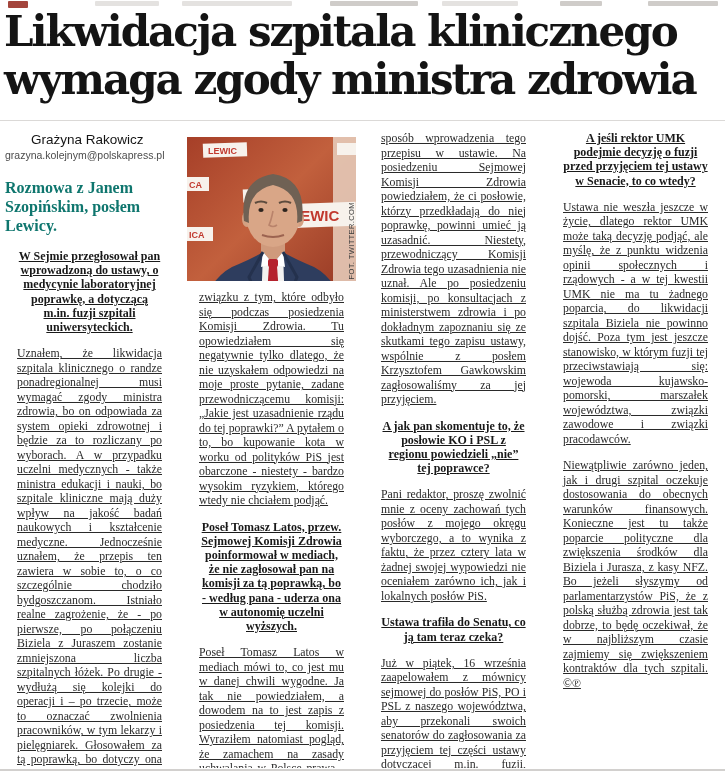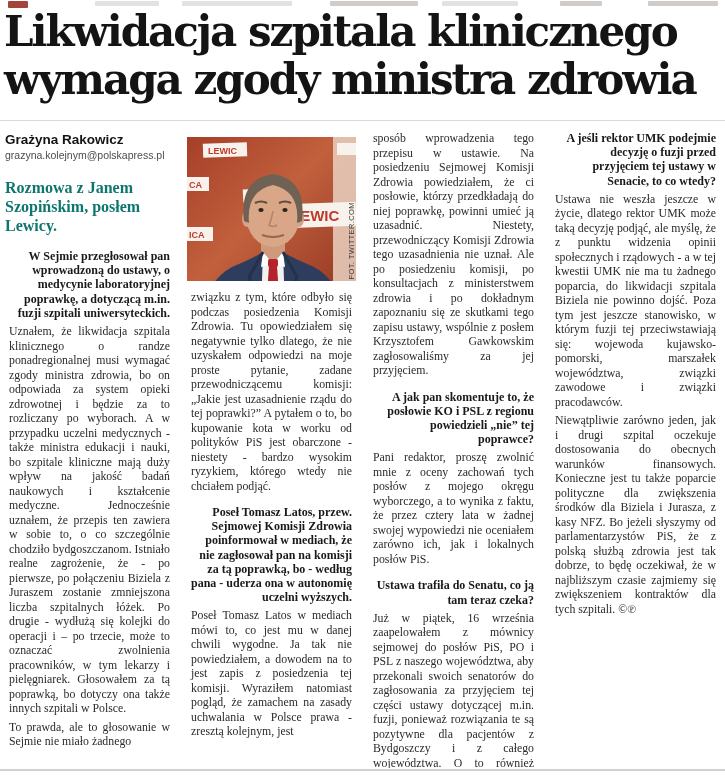--- a/index.html
+++ b/index.html
@@ -22,29 +22,29 @@
     white-space:nowrap;
   }
   .rule-top { position:absolute; top:120px; left:0; width:725px; border-top:1px solid #dbd9d7; }
   .rule-bottom { position:absolute; top:769px; left:0; width:725px; border-top:2px solid #d2d0ce; }
 
   
   .content { position:absolute; top:131px; left:5px; width:715px; height:637px;
              display:flex; gap:13px; overflow:hidden; }
   .col { width:169px; flex:0 0 169px; overflow:hidden; }
 
-  .author { font-family:"Liberation Sans", sans-serif; font-weight:bold;
-            font-size:13.5px; line-height:17px; color:#141414; }
+  .author { font-family:"Liberation Sans", sans-serif; font-weight:normal;
+            font-size:13.5px; line-height:17px; color:#141414;margin-left:26px; }
   .email  { font-family:"Liberation Sans", sans-serif; font-size:10.5px;
             line-height:14px; color:#4c4c4c; margin:0 0 16px 0; }
   .lead   { font-weight:bold; font-size:16px; line-height:19px; color:#0f766e;
             margin:0 0 14px 0; }
 
-  .par { margin:4px; font-size:11.8px; line-height:14.5px; text-align:justify; color:#2a2a2a; }
-  .par.q { font-weight:bold; font-size:12px; line-height:14.2px; text-align:right;
+  .par { margin:12px; font-size:11.8px; line-height:14.5px; text-align:justify; color:#2a2a2a;text-decoration:underline; }
+  .par.q { font-weight:bold; font-size:12px; line-height:14.2px; text-align:center;
            color:#191919; margin-top:12px; }
   .text .par:first-child { margin-top:0; }
 
   
   .photo { position:relative; width:169px; height:144px; margin:6px 0 9px 0; overflow:hidden; }
   .photo svg { display:block; }
   .credit {
     position:absolute; right:0px; bottom:1px;
     writing-mode:vertical-rl; transform:rotate(180deg);
     font-family:"Liberation Sans", sans-serif; font-size:7.5px;

